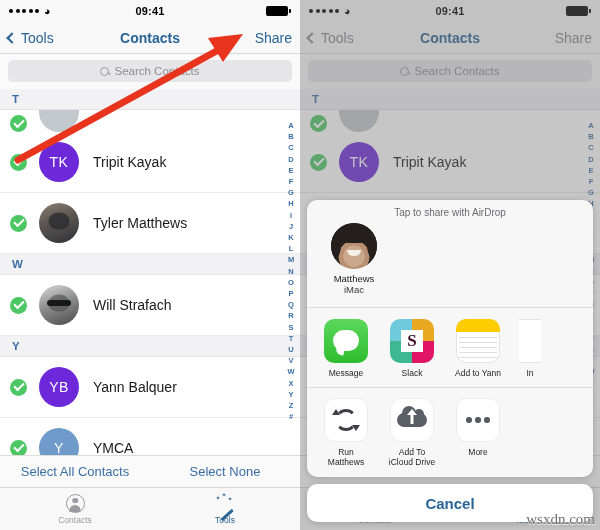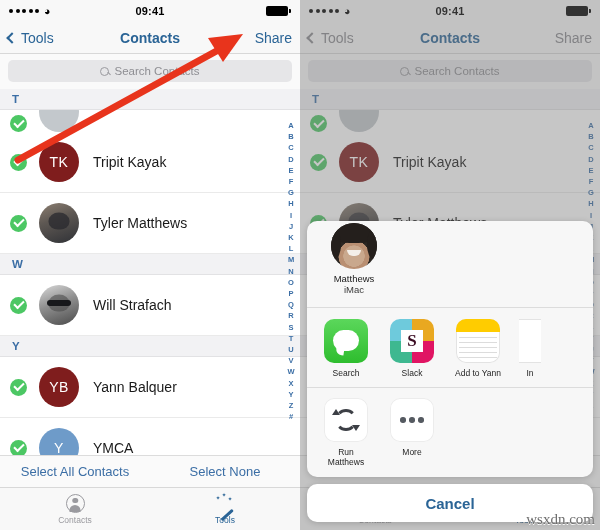--- a/index.html
+++ b/index.html
@@ -73,21 +73,21 @@
   }
   .check:after{
     content:""; width:4px; height:8px; border-right:2px solid #fff; border-bottom:2px solid #fff;
     transform:rotate(45deg) translate(-1px,-1px);
   }
   .avatar{
     width:40px; height:40px; border-radius:50%; margin-left:12px; flex:0 0 auto;
     display:flex; align-items:center; justify-content:center;
     color:#fff; font-size:14px; letter-spacing:.5px; overflow:hidden; position:relative;
   }
-  .avatar.green{ background:#7f1d1d; }
+  .avatar.green{ background:#6d28d9; }
   .avatar.blue{ background:#6e9bc9; }
   .avatar.grayph{ background:#c3c8cc; }
   .avatar.photo1{ background:linear-gradient(160deg,#8d7f72 0%,#5e5853 40%,#2f3136 100%); }
   .avatar.photo2{ background:linear-gradient(160deg,#d9d9d9 0%,#8f8f8f 45%,#4a4a4a 100%); }
   .ph-face{ position:absolute; left:50%; top:46%; transform:translate(-50%,-50%);
             width:21px; height:17px; border-radius:50% 50% 45% 45%; background:rgba(40,40,45,.75); }
   .ph-face.light{ background:rgba(70,70,70,.55); }
   .ph-glass{ position:absolute; left:50%; top:45%; transform:translate(-50%,-50%);
              width:24px; height:6px; border-radius:3px; background:#17181b; }
   .name{ margin-left:14px; font-size:14px; color:#1a1a1a; }
@@ -486,40 +486,41 @@
           <span class="spark" style="left:12px;top:2px;">✦</span>
           <span class="wand-stick"></span>
         </span>
         <span class="tab-lbl">Tools</span>
       </div>
     </div>
 
     <div class="dim"></div>
 
     <div class="sheet">
+      <div class="sheet-hdr">Tap to share with AirDrop</div>
       <div class="airdrop">
         <div class="ad-person">
           <div class="ad-pic">
             <span class="ad-hair"></span>
               <span class="ad-hair2"></span>
               <span class="ad-hair3"></span>
               <span class="ad-smile"></span>
           </div>
           <div class="ad-name">Matthews</div>
           <div class="ad-sub">iMac</div>
         </div>
       </div>
       <div class="divider"></div>
 
       <div class="approw">
         <div class="app">
           <div class="app-ico ico-message">
               <span class="bubble"></span>
             </div>
-          <div class="app-lbl">Search</div>
+          <div class="app-lbl">Message</div>
         </div>
         <div class="app">
           <div class="app-ico ico-slack">
             <span class="sl sl1"></span>
               <span class="sl sl2"></span>
               <span class="sl sl3"></span>
               <span class="sl sl4"></span>
             <span class="sl-mid">S</span>
           </div>
           <div class="app-lbl">Slack</div>
@@ -546,20 +547,28 @@
       <div class="approw second">
         <div class="app">
           <div class="app-ico ico-wf">
             <span class="wf-ring"></span>
               <span class="wf-a1"></span>
               <span class="wf-a2"></span>
           </div>
           <div class="app-lbl">Run Matthews</div>
         </div>
         <div class="app">
+          <div class="app-ico ico-icloud">
+            <span class="cl"></span>
+              <span class="cl-arr"></span>
+              <span class="cl-arrh"></span>
+          </div>
+          <div class="app-lbl">Add To iCloud Drive</div>
+        </div>
+        <div class="app">
           <div class="app-ico ico-more">
             <span class="m-dot"></span>
               <span class="m-dot"></span>
               <span class="m-dot"></span>
           </div>
           <div class="app-lbl">More</div>
         </div>
       </div>
     </div>
 

